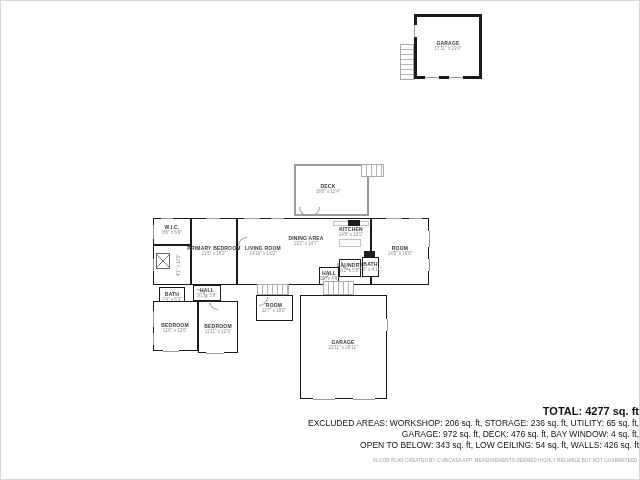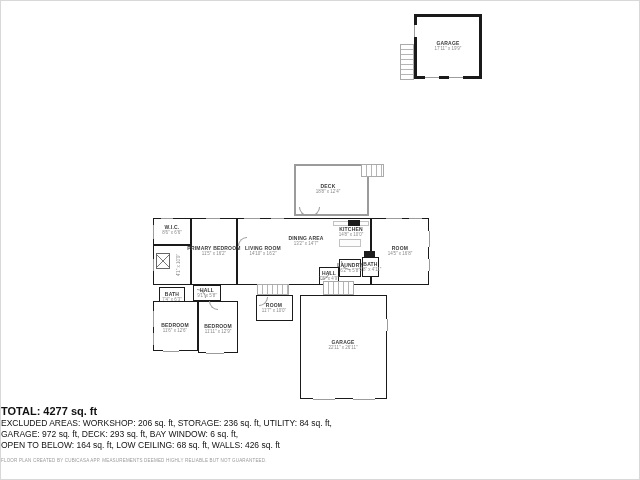--- a/index.html
+++ b/index.html
@@ -19,21 +19,21 @@
   .stairs{position:absolute;border:1px solid #aaa;background:repeating-linear-gradient(90deg,#fff 0 4px,#b5b5b5 4px 5px);}
   .stairs.h{background:repeating-linear-gradient(0deg,#fff 0 4px,#b5b5b5 4px 5px);}
   .win-h{position:absolute;height:4px;background:linear-gradient(to bottom,#fff 0 1.5px,#9c9c9c 1.5px 2.5px,#fff 2.5px 4px);}
   .win-v{position:absolute;width:4px;background:linear-gradient(to right,#fff 0 1.5px,#9c9c9c 1.5px 2.5px,#fff 2.5px 4px);}
   .door{position:absolute;width:9px;height:9px;border-left:1px solid #999;border-bottom:1px solid #999;border-bottom-left-radius:9px;}
   .solid{position:absolute;background:#1d1d1d;}
   .furn{position:absolute;border:1px solid #c2c2c2;background:#fcfcfc;}
   .xbox{position:absolute;border:1px solid #666;background:
      linear-gradient(45deg,transparent calc(50% - .5px),#777 calc(50% - .5px) calc(50% + .5px),transparent calc(50% + .5px)),
      linear-gradient(-45deg,transparent calc(50% - .5px),#777 calc(50% - .5px) calc(50% + .5px),transparent calc(50% + .5px));}
-  #summary{position:absolute;left:0;right:0;top:404px;text-align:left;color:#111;}
+  #summary{position:absolute;left:0;right:0;top:404px;text-align:right;color:#111;}
   #summary .total{font-size:11px;font-weight:700;margin-bottom:1px;}
   #summary .line{font-size:8.5px;line-height:1.3;}
   #summary .disclaimer{font-size:4.5px;color:#9a9a9a;margin-top:7px;letter-spacing:.2px;}
 </style>
 </head>
 <body>
 
 <div id="canvas">
 
   <div class="room thick" style="left:413px;top:13px;width:68px;height:65px;"></div>
@@ -165,19 +165,19 @@
     <div class="nm">ROOM</div>
     <div class="dm">11'7" x 10'0"</div>
   </div>
   <div class="label" style="left:342px;top:344px;">
     <div class="nm">GARAGE</div>
     <div class="dm">22'11" x 26'11"</div>
   </div>
 
   <div id="summary">
     <div class="total">TOTAL: 4277 sq. ft</div>
-    <div class="line">EXCLUDED AREAS: WORKSHOP: 206 sq. ft, STORAGE: 236 sq. ft, UTILITY: 84 sq. ft,</div>
-    <div class="line">GARAGE: 972 sq. ft, DECK: 293 sq. ft, BAY WINDOW: 6 sq. ft,</div>
-    <div class="line">OPEN TO BELOW: 164 sq. ft, LOW CEILING: 68 sq. ft, WALLS: 426 sq. ft</div>
+    <div class="line">EXCLUDED AREAS: WORKSHOP: 206 sq. ft, STORAGE: 236 sq. ft, UTILITY: 65 sq. ft,</div>
+    <div class="line">GARAGE: 972 sq. ft, DECK: 476 sq. ft, BAY WINDOW: 4 sq. ft,</div>
+    <div class="line">OPEN TO BELOW: 343 sq. ft, LOW CEILING: 54 sq. ft, WALLS: 426 sq. ft</div>
     <div class="disclaimer">FLOOR PLAN CREATED BY CUBICASA APP. MEASUREMENTS DEEMED HIGHLY RELIABLE BUT NOT GUARANTEED.</div>
   </div>
 
 </div>
 
 </body></html>

